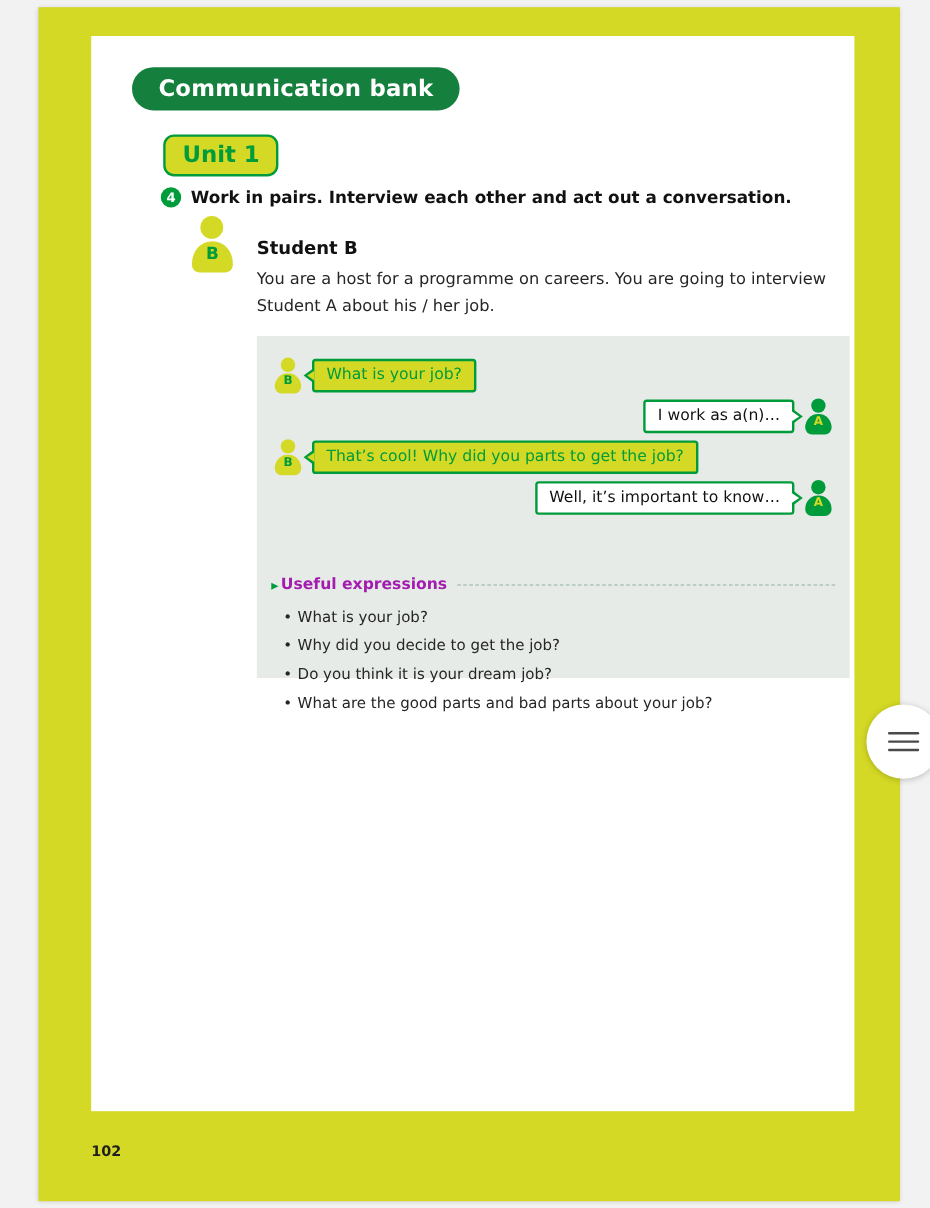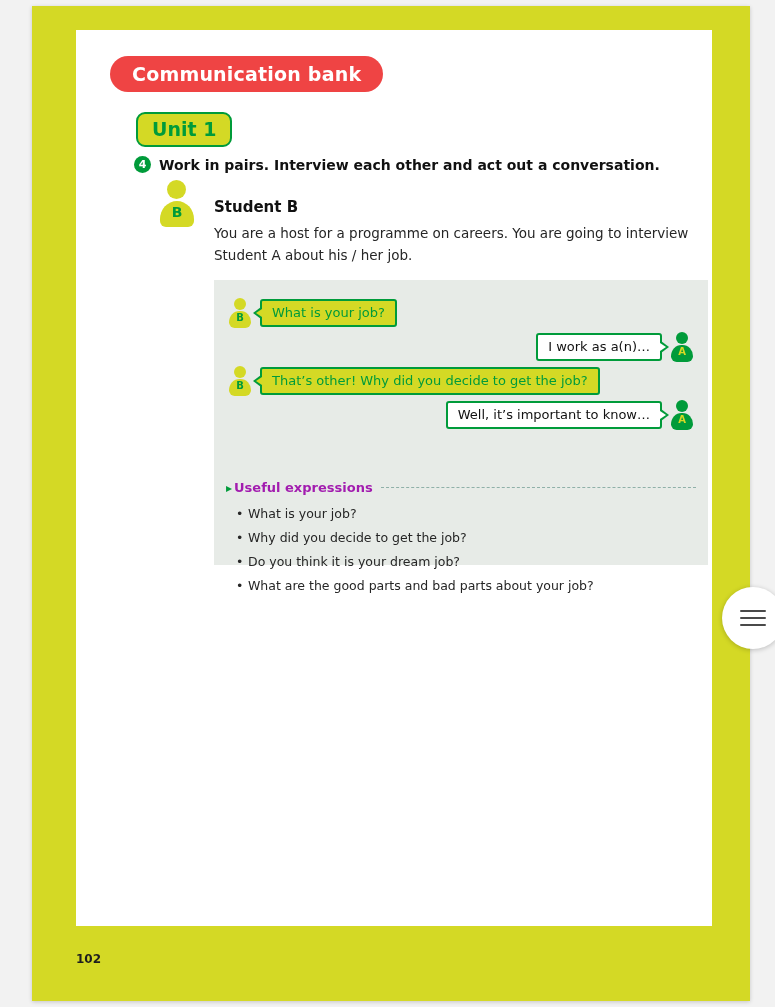--- a/index.html
+++ b/index.html
@@ -44,21 +44,21 @@
     text-align: center;
   }
 
   
   .header-pill {
     position: absolute;
     left: 34px;
     top: 26px;
     height: 36px;
     padding: 0 22px;
-    background: #ef4444;
+    background: #15803d;
     border-radius: 18px;
     display: flex;
     align-items: center;
     color: #ffffff;
     font-size: 19px;
     font-weight: bold;
     letter-spacing: .2px;
   }
 
   
@@ -391,21 +391,21 @@
           <div class="letter">A</div>
         </div>
       </div>
 
       <div class="bubble-row left" style="top:86px;">
         <div class="avatar av-small av-b">
           <div class="head"></div>
           <div class="body"></div>
           <div class="letter">B</div>
         </div>
-        <div class="bubble tail-left" style="margin-left:8px;">That’s other! Why did you decide to get the job?</div>
+        <div class="bubble tail-left" style="margin-left:8px;">That’s cool! Why did you parts to get the job?</div>
       </div>
 
       <div class="bubble-row right" style="top:120px;">
         <div class="bubble plain tail-right" style="margin-right:8px;">Well, it’s important to know…</div>
         <div class="avatar av-small av-a">
           <div class="head"></div>
           <div class="body"></div>
           <div class="letter">A</div>
         </div>
       </div>

